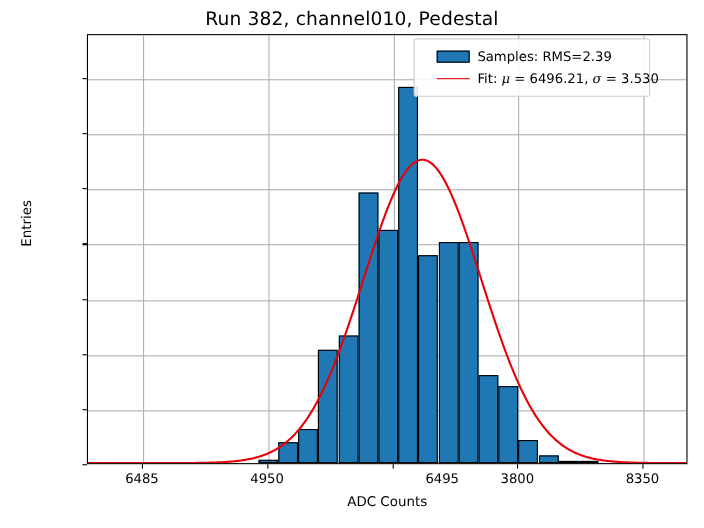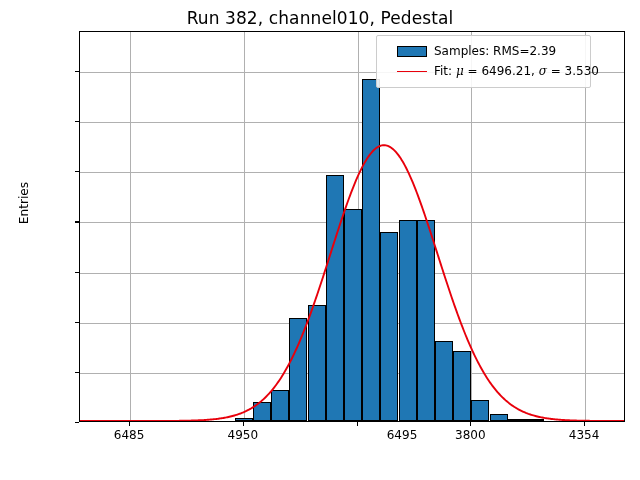--- a/index.html
+++ b/index.html
@@ -219,24 +219,25 @@
       <div class="tick-y" style="top: 221.487px;"></div>
       <div class="tick-y" style="top: 171.359px;"></div>
       <div class="tick-y" style="top: 121.231px;"></div>
       <div class="tick-y" style="top: 71.1026px;"></div>
     </div>
   <div id="ticklabels-x">
       <div class="ticklabel-x" style="left: 129.05px;">6485</div>
       <div class="ticklabel-x" style="left: 242.8px;">4950</div>
       <div class="ticklabel-x" style="left: 362px; margin-left: 40px;">6495</div>
       <div class="ticklabel-x" style="left: 470.3px;">3800</div>
-      <div class="ticklabel-x" style="left: 584.05px;">4354</div>
+      <div class="ticklabel-x" style="left: 584.05px;">8350</div>
     </div>
   <div id="ticklabels-y"></div>
 
+  <div id="xlabel">ADC Counts</div>
   <div id="ylabel">Entries</div>
 
   <div id="legend">
     <div class="legend-row">
       <span class="legend-swatch-box"></span>
       <span class="legend-label">Samples: RMS=2.39</span>
     </div>
     <div class="legend-row">
       <span class="legend-swatch-line"></span>
       <span class="legend-label"><span>Fit: </span><span class="mathit">μ</span><span> = 6496.21, </span><span class="mathit">σ</span><span> = 3.530</span></span>

